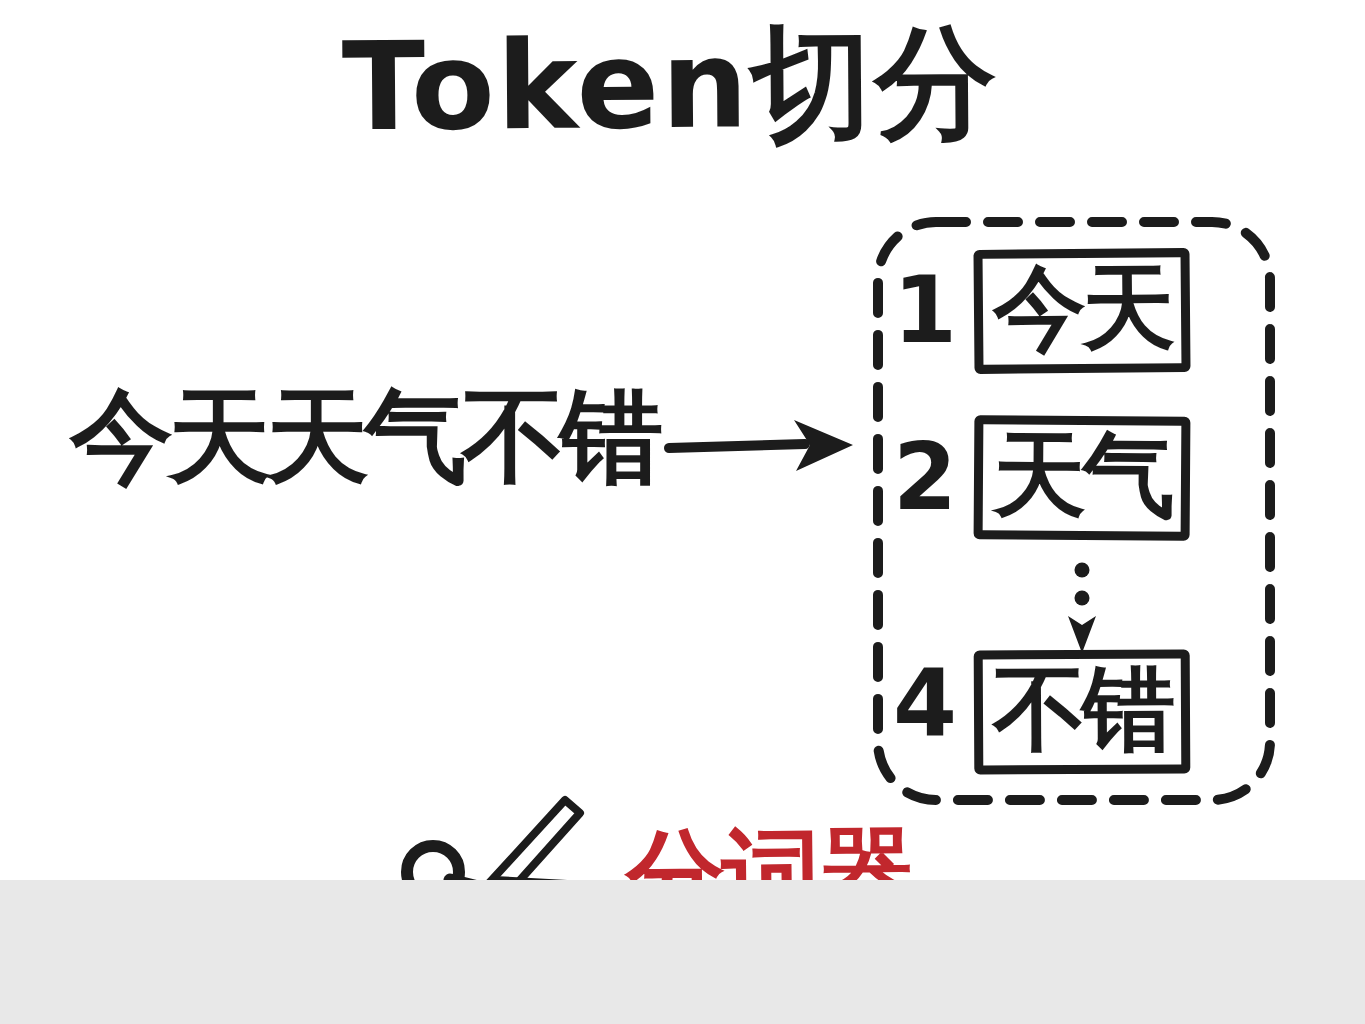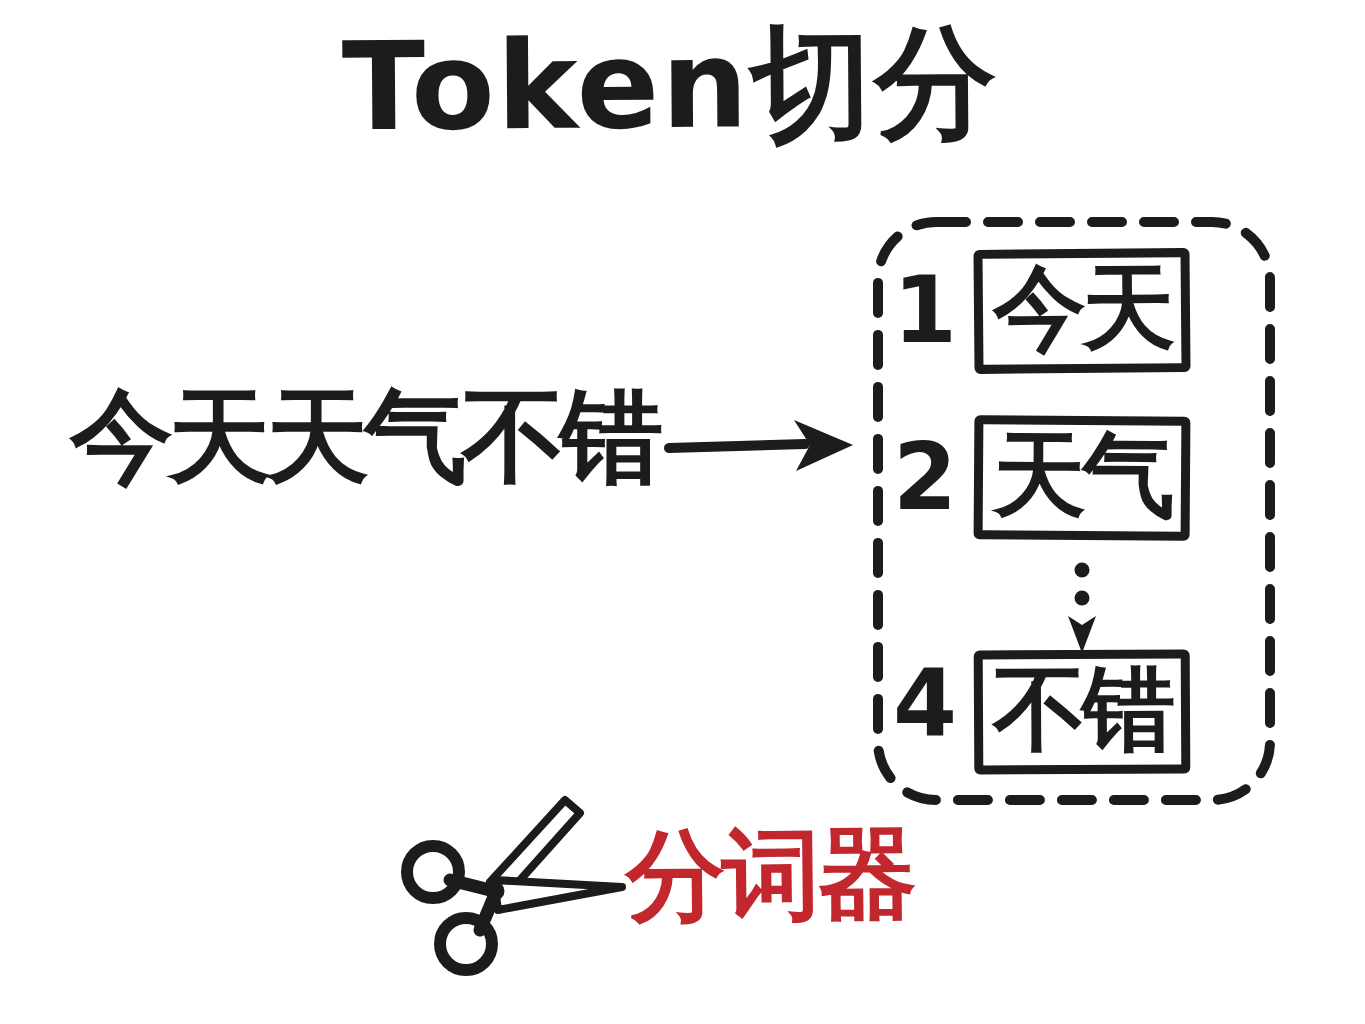--- a/index.html
+++ b/index.html
@@ -3,21 +3,21 @@
 <meta charset="utf-8">
 <style>
   :root{
     --ink:#1c1c1c;
     --red:#c1272d;
     --bg:#ffffff;
   }
   html,body{margin:0;padding:0;background:#e8e8e8;}
   .canvas{
     position:relative;
-    width:1365px;height:1024px;
+    width:1365px;height:880px;
     background:var(--bg);
     overflow:hidden;
     font-family:"DejaVu Sans",sans-serif;
     color:var(--ink);
   }
   
   .title{
     position:absolute;
     left:0;top:18px;width:1340px;
     text-align:center;

